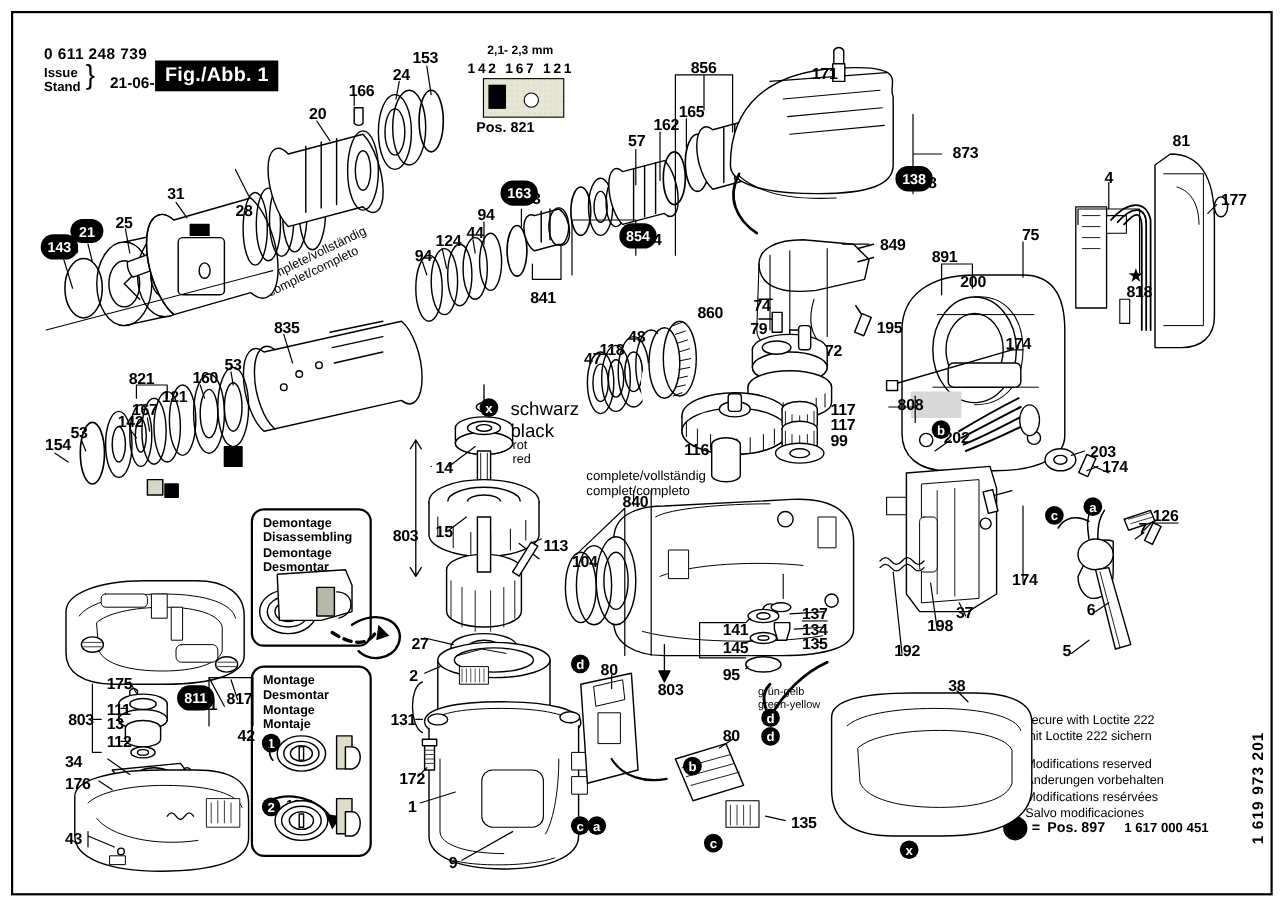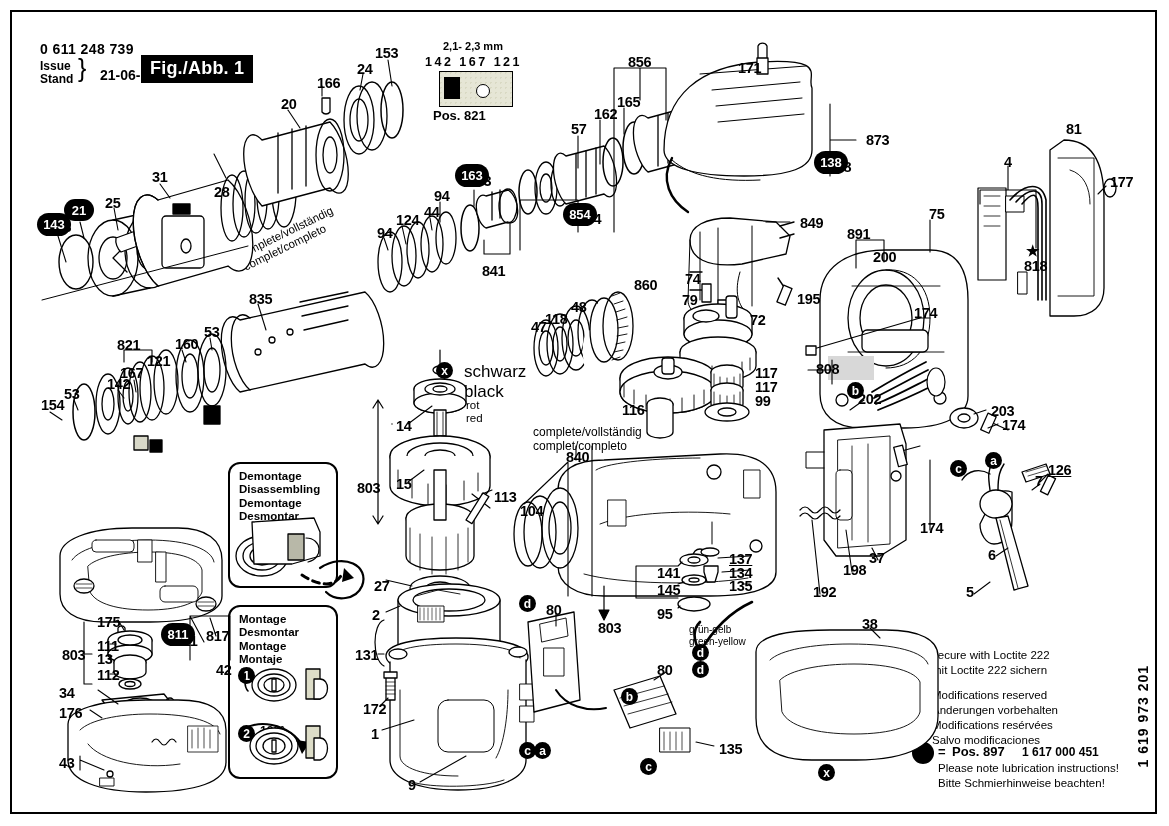--- a/index.html
+++ b/index.html
@@ -115,24 +115,20 @@
   <div id="note-mods">
     <span>Modifications reserved</span><br>
     <span>Änderungen vorbehalten</span><br>
     <span>Modifications resérvées</span><br>
     <span>Salvo modificaciones</span>
   </div>
   <div id="note-dot"></div>
   <div id="note-eq">=</div>
   <div id="note-pos897">Pos. 897</div>
   <div id="note-897num">1 617 000 451</div>
-  <div id="note-lube">
-    <span>Please note lubrication instructions!</span><br>
-    <span>Bitte Schmierhinweise beachten!</span>
-  </div>
 
   <div class="instbox" id="box-disasm" style="left:228px;top:462px;width:106px;height:122px;">
     <div class="ttl">
       <span>Demontage</span><br>
       <span>Disassembling</span><br>
       <span>Demontage</span><br>
       <span>Desmontar</span>
     </div>
   </div>
 

